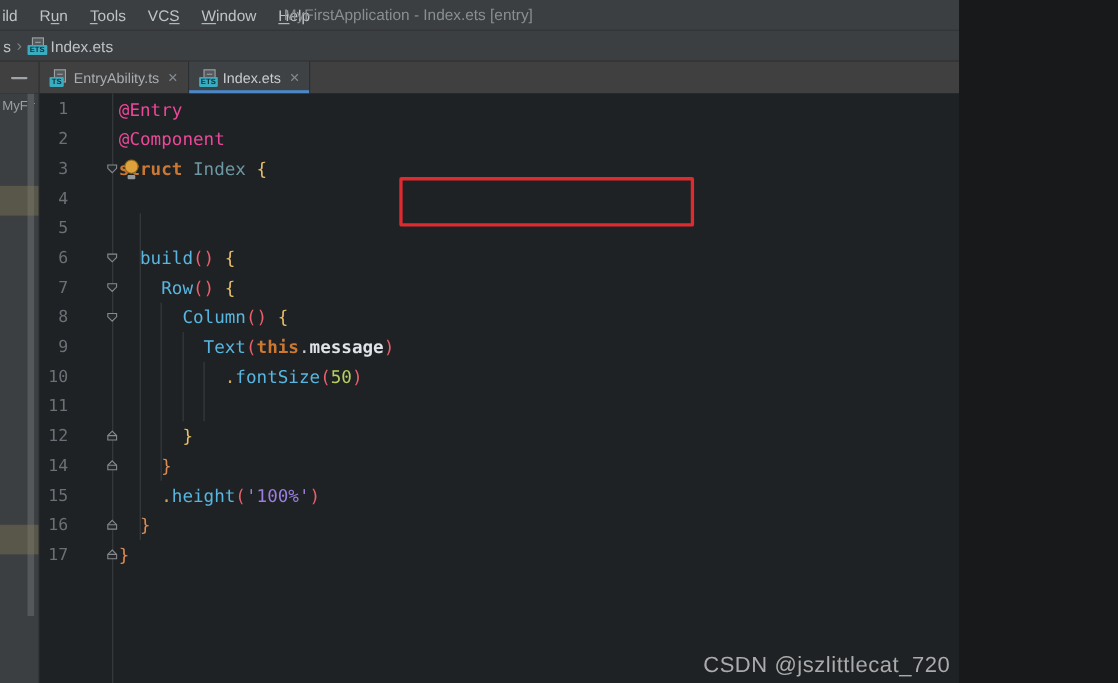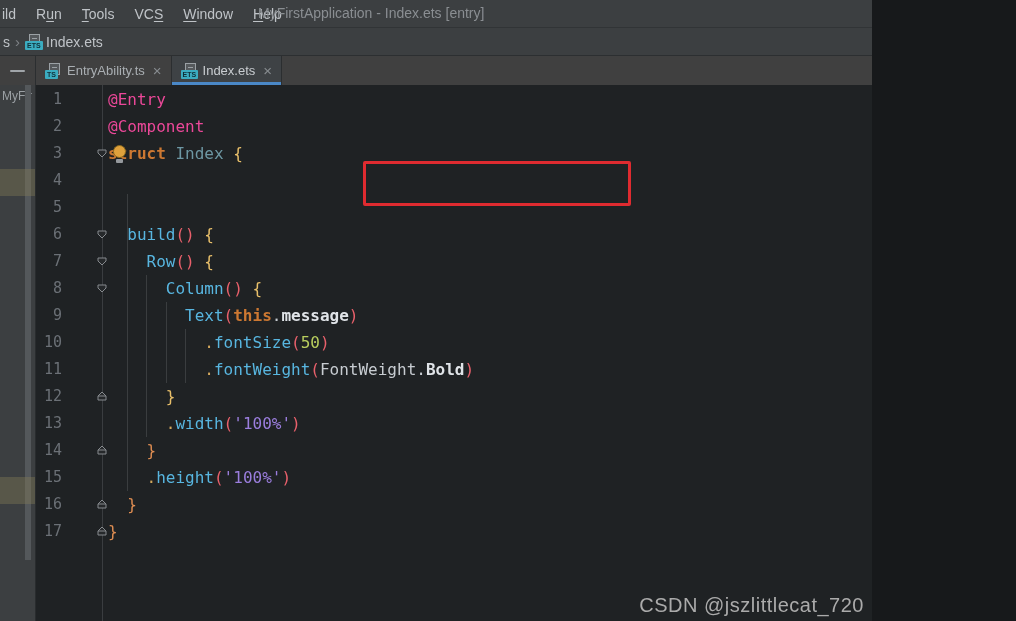--- a/index.html
+++ b/index.html
@@ -223,36 +223,30 @@
           <span class="code-text"><span class="tk-pl">        </span><span class="tk-fn">Text</span><span class="tk-paren">(</span><span class="tk-kwb">this</span><span class="tk-pl">.</span><span class="tk-field">message</span><span class="tk-paren">)</span></span>
         </div>
         <div class="code-line">
           <span class="gutter-num">10</span>
           <span class="fold-col"></span>
           <span class="code-text"><span class="tk-pl">          </span><span class="tk-dot">.</span><span class="tk-fn">fontSize</span><span class="tk-paren">(</span><span class="tk-num">50</span><span class="tk-paren">)</span></span>
         </div>
         <div class="code-line">
           <span class="gutter-num">11</span>
           <span class="fold-col"></span>
-          <span class="code-text"><span class="tk-pl">          </span><span class="tk-dot">.</span><span class="tk-fn">fontWeight</span><span class="tk-paren">(</span><span class="tk-pl">FontWeight</span><span class="tk-pl">.</span><span class="tk-plb">Bold</span><span class="tk-paren">)</span></span>
         </div>
         <div class="code-line">
           <span class="gutter-num">12</span>
           <span class="fold-col">
             <svg width="12" height="12" viewBox="0 0 12 12">
               <path d="M6 2 L10 6 V10 H2 V6 Z" fill="#26292B" stroke="#868A8E"></path>
               <line x1="2" y1="6" x2="10" y2="6" stroke="#868A8E"></line>
             </svg>
           </span>
           <span class="code-text"><span class="tk-pl">      </span><span class="tk-brg">}</span></span>
-        </div>
-        <div class="code-line">
-          <span class="gutter-num">13</span>
-          <span class="fold-col"></span>
-          <span class="code-text"><span class="tk-pl">      </span><span class="tk-dot">.</span><span class="tk-fn">width</span><span class="tk-paren">(</span><span class="tk-str">'100%'</span><span class="tk-paren">)</span></span>
         </div>
         <div class="code-line">
           <span class="gutter-num">14</span>
           <span class="fold-col">
             <svg width="12" height="12" viewBox="0 0 12 12">
               <path d="M6 2 L10 6 V10 H2 V6 Z" fill="#26292B" stroke="#868A8E"></path>
               <line x1="2" y1="6" x2="10" y2="6" stroke="#868A8E"></line>
             </svg>
           </span>
           <span class="code-text"><span class="tk-pl">    </span><span class="tk-bro">}</span></span>

